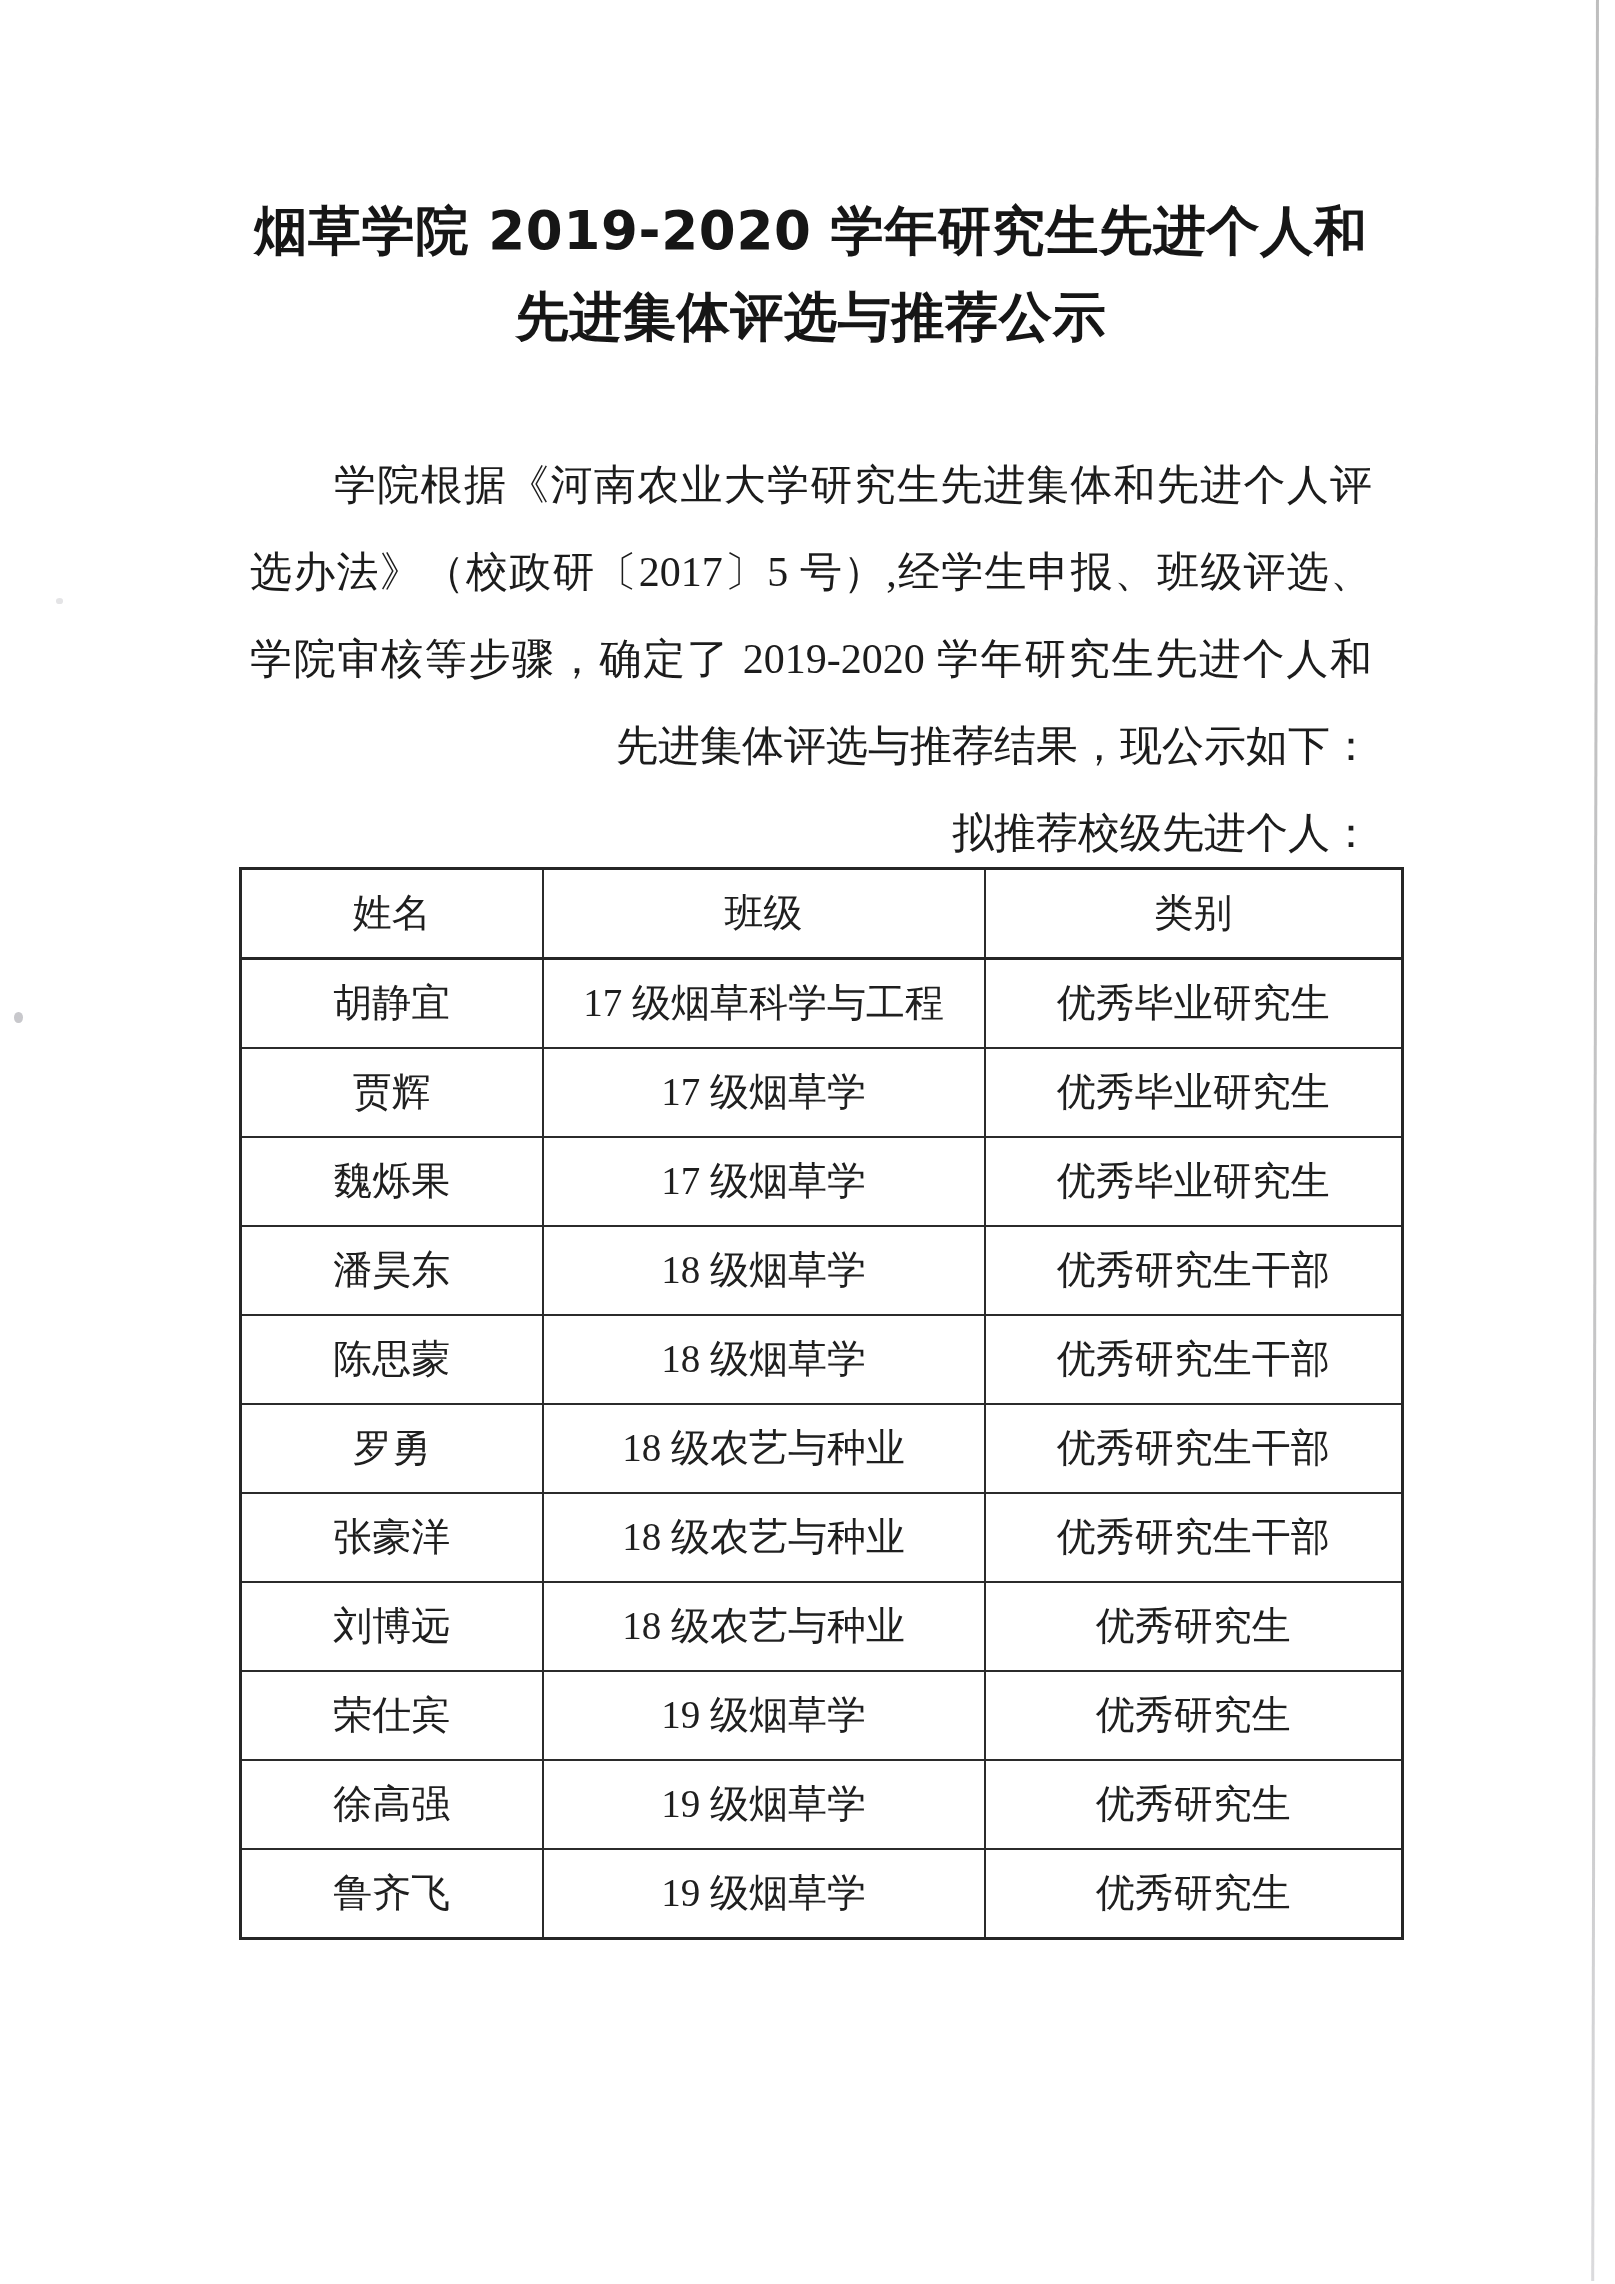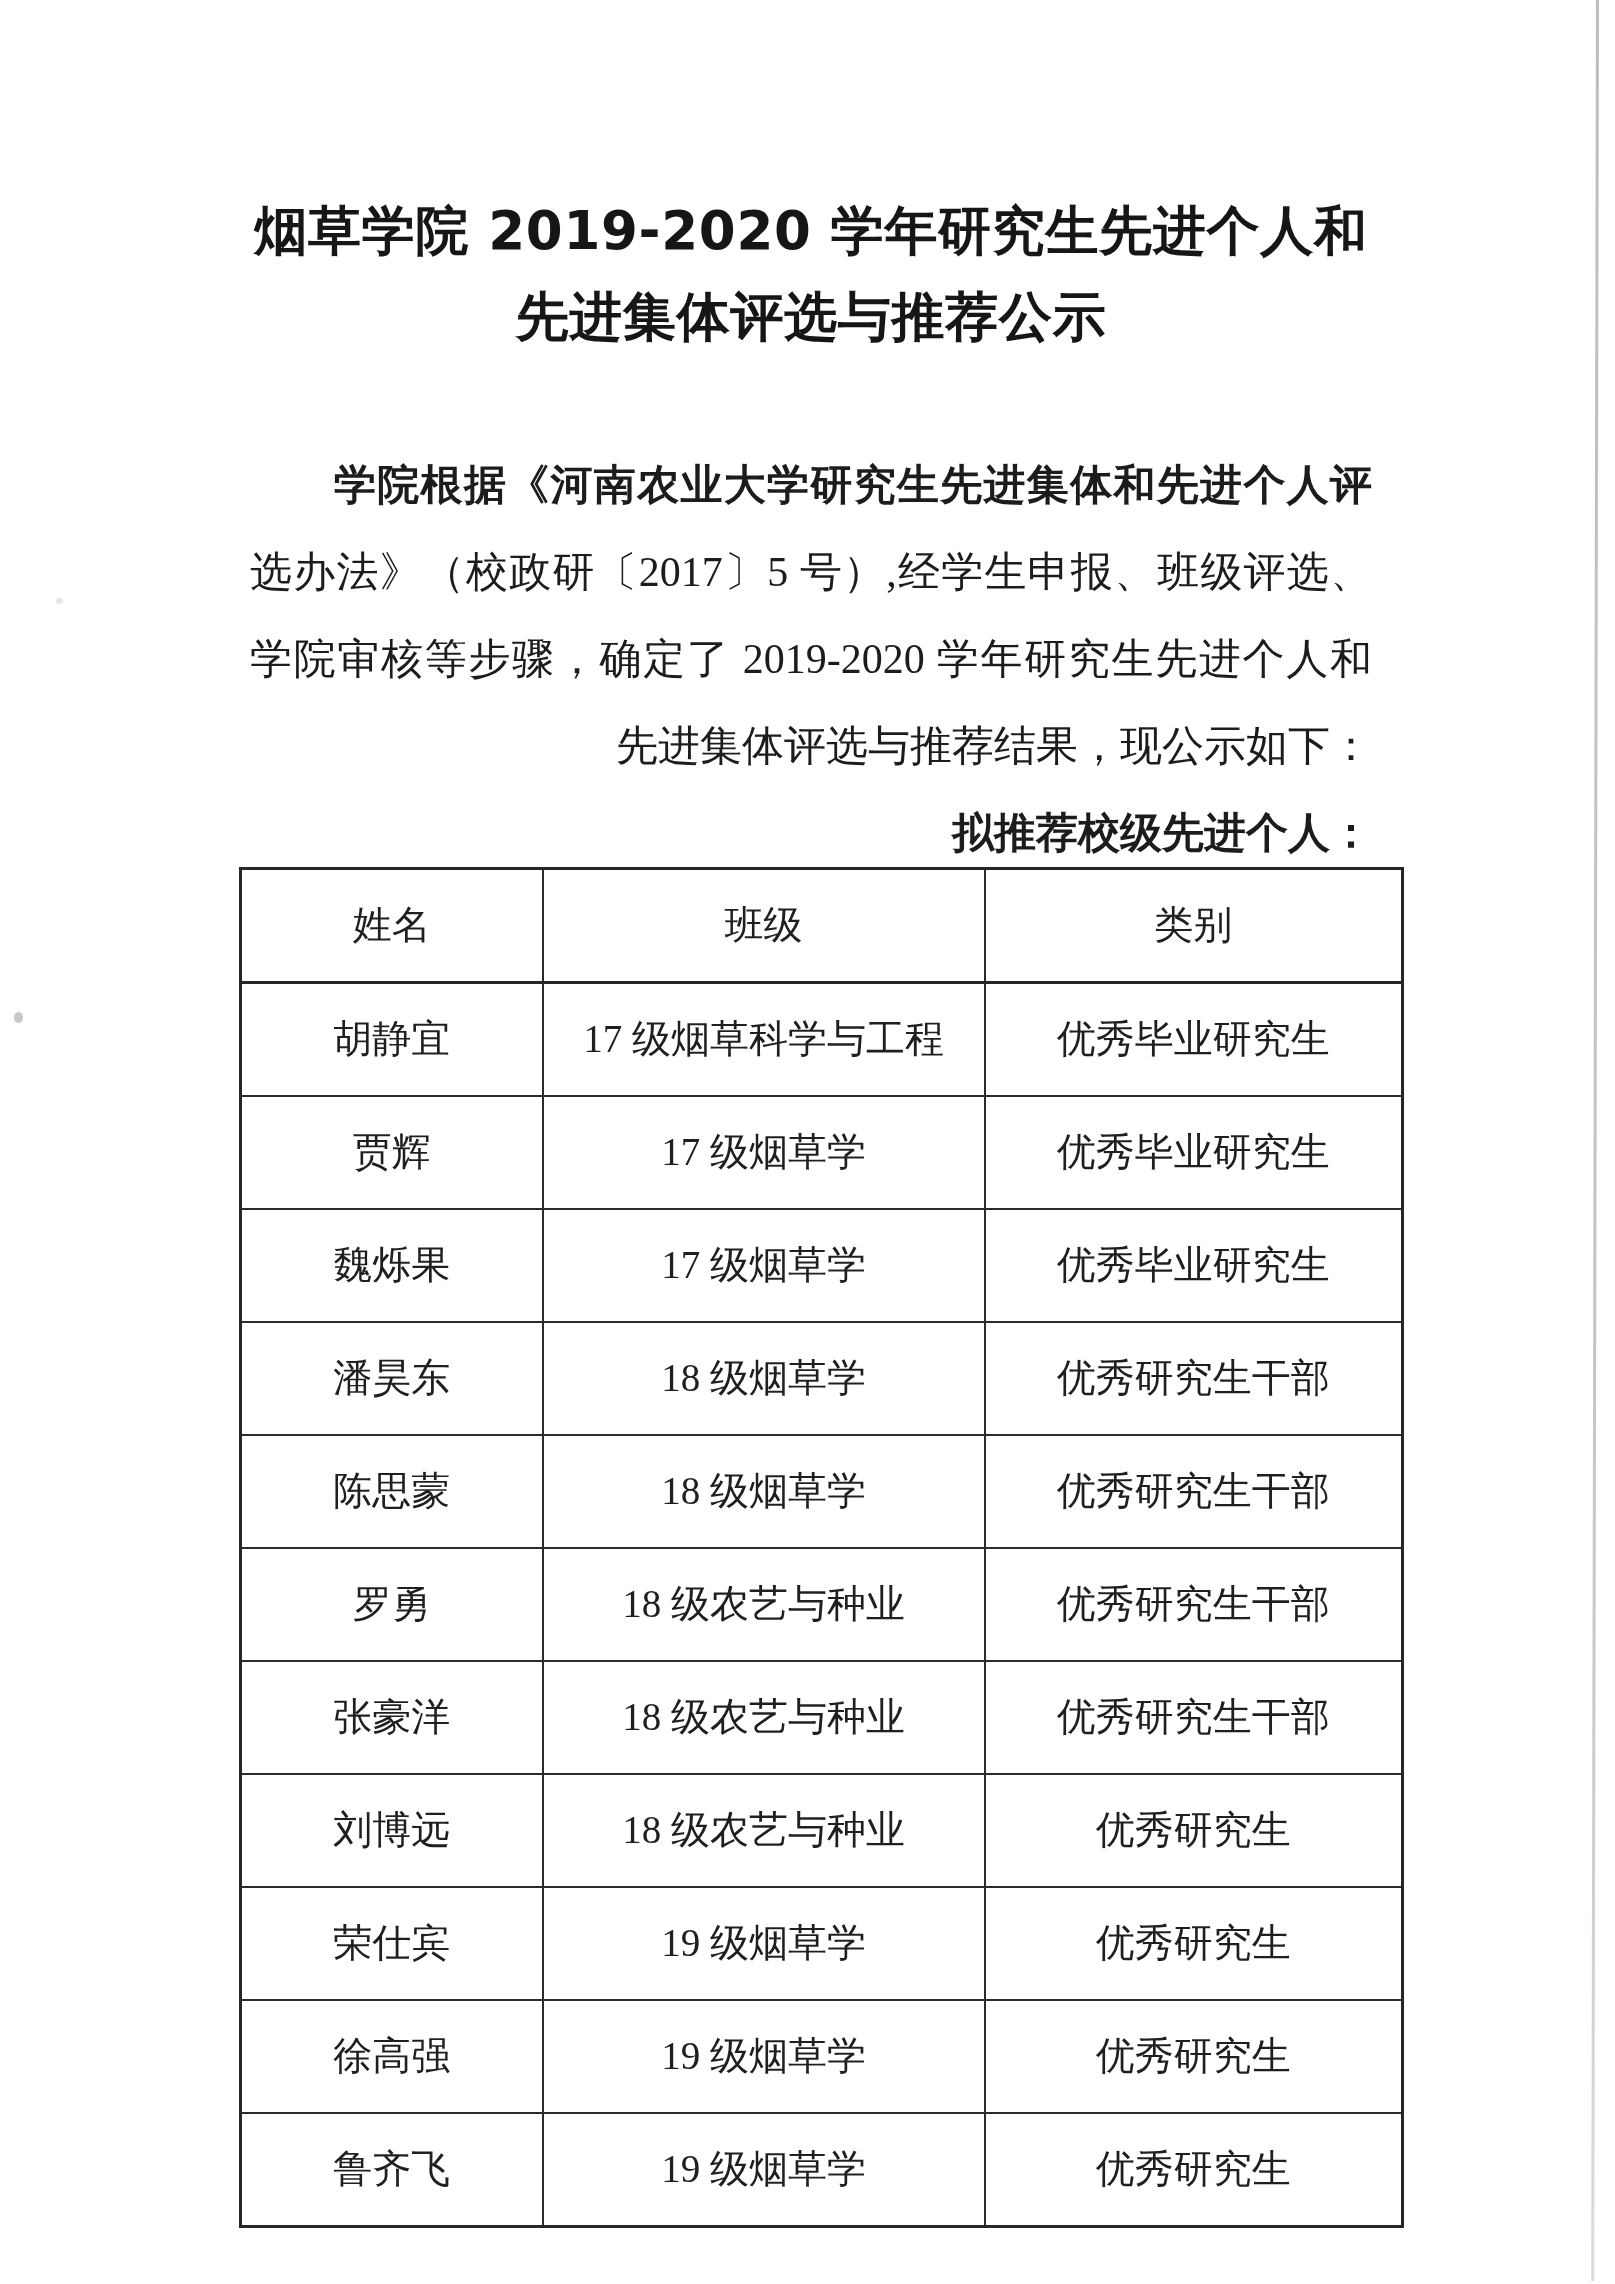--- a/index.html
+++ b/index.html
@@ -38,38 +38,37 @@
   .para-line {
     white-space: nowrap;
     text-align: right;
   }
   .para-line.jl {
     text-align: justify;
     text-align-last: justify;
   }
   .para-line.indent {
     text-indent: 2em;
-    font-weight: bold;
   }
   table.roster {
     border-collapse: collapse;
     margin-left: 239px;
     margin-top: -10.4px;
     width: 1163px;
     table-layout: fixed;
     border: 3.3px solid #262626;
     font-size: 39px;
     color: #1f1f1f;
   }
   table.roster th, table.roster td {
     border: 2px solid #2b2b2b;
     text-align: center;
     vertical-align: middle;
     height: 87px;
-    padding: 12px;
+    padding: 0;
     font-weight: normal;
     overflow: hidden;
   }
   table.roster thead th {
     border-bottom: 3.3px solid #262626;
   }
   
   .scan-edge-line {
     position: absolute;
     left: 1596px;

